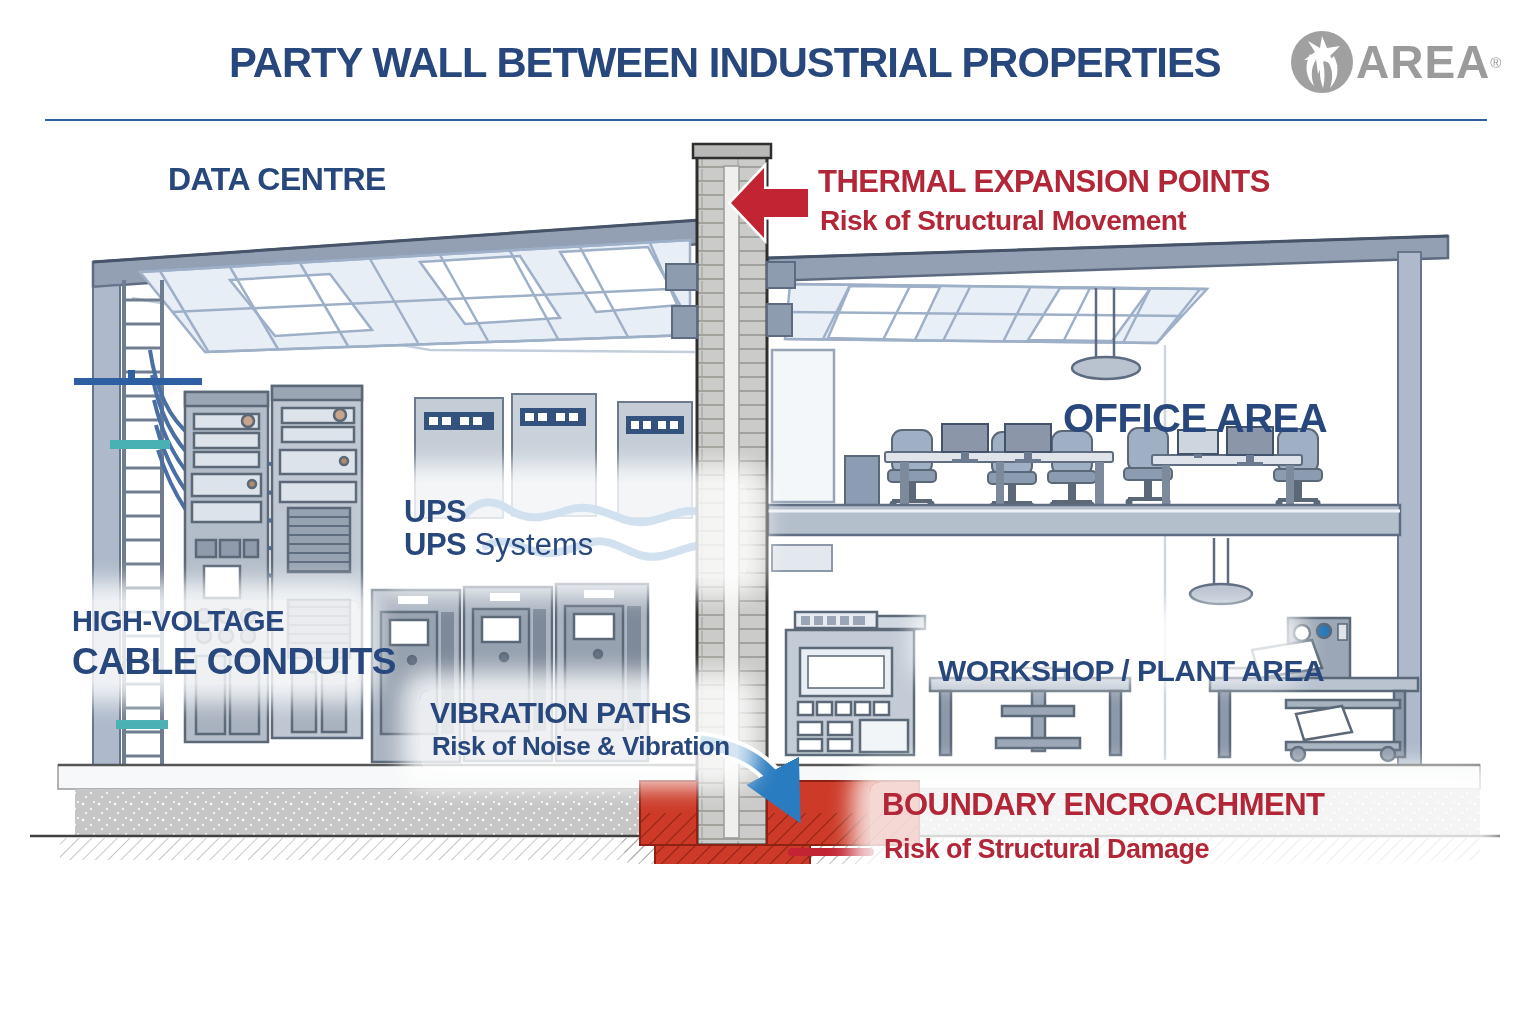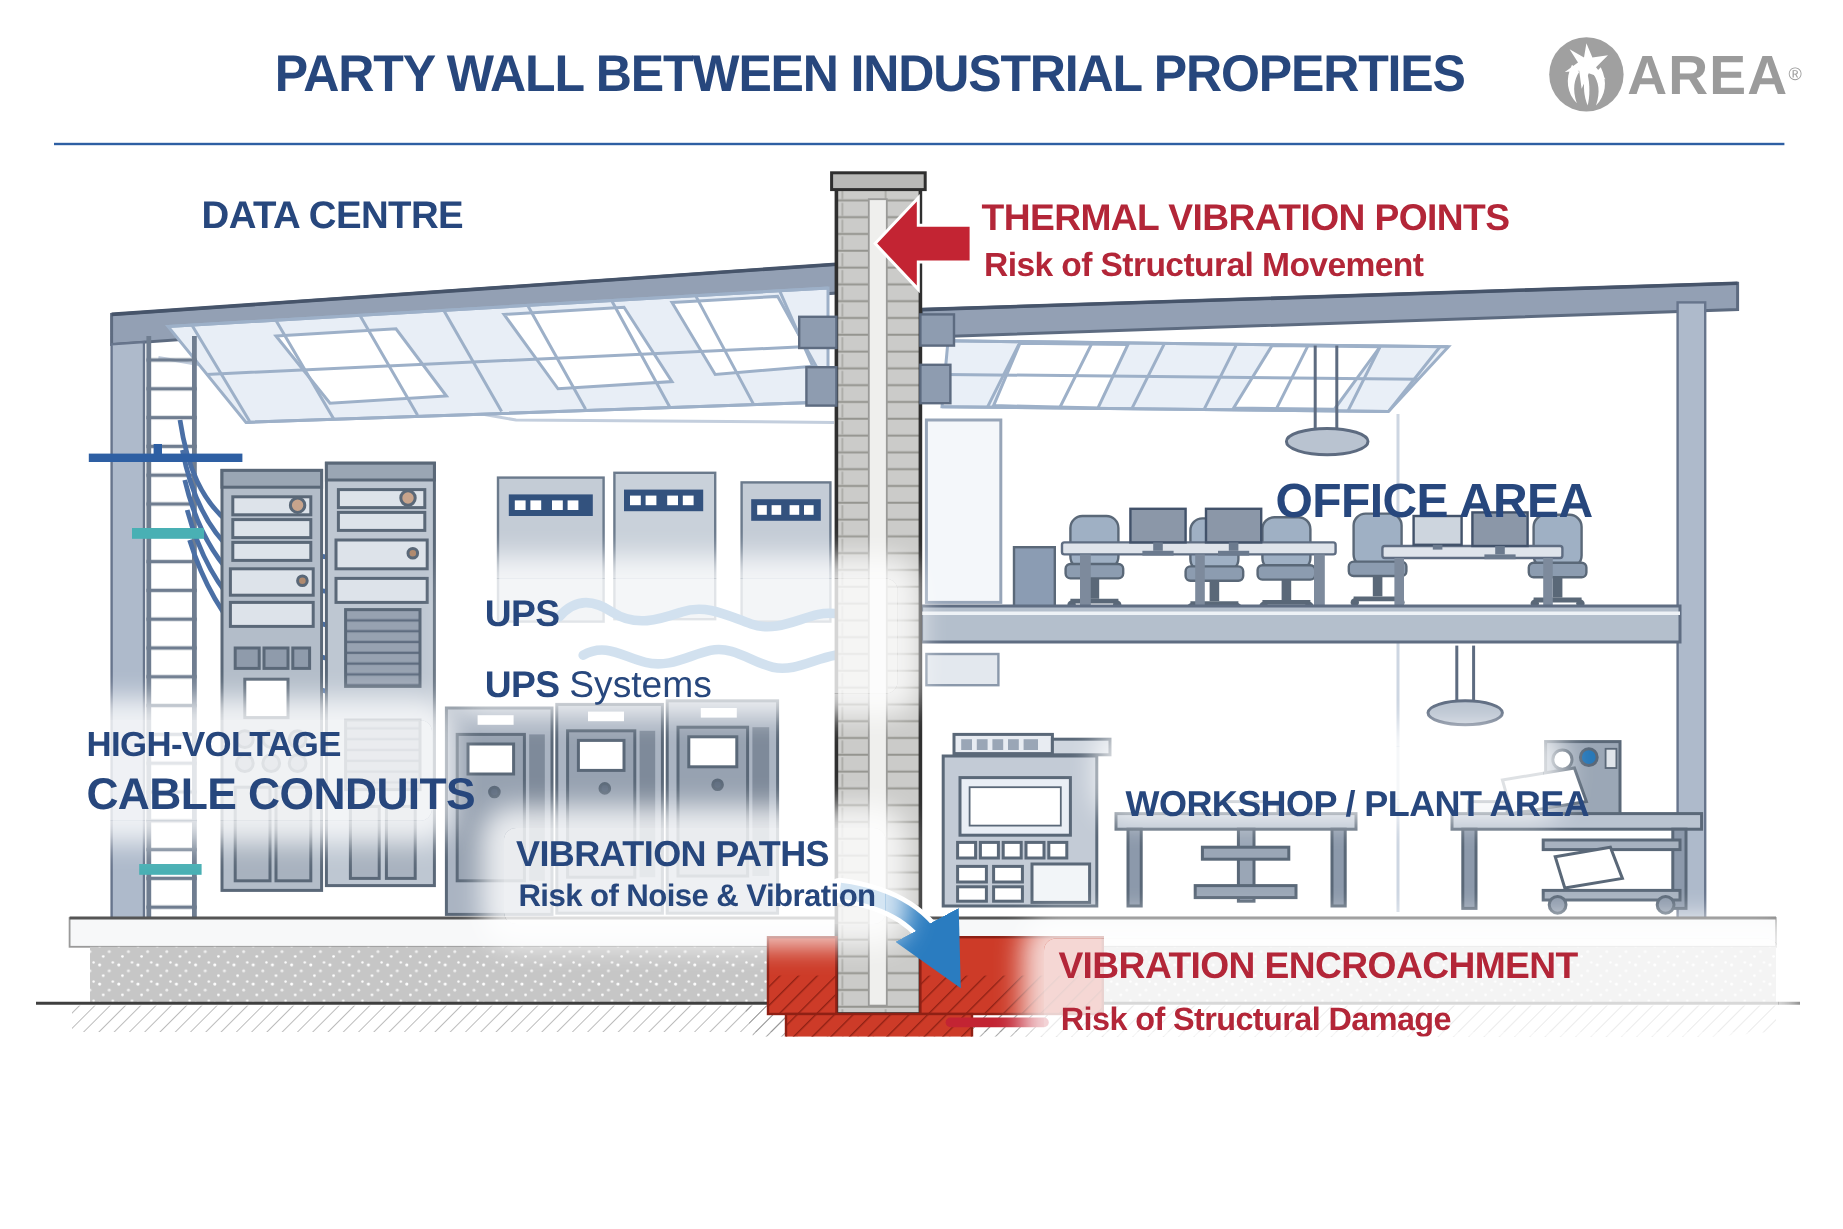--- a/index.html
+++ b/index.html
@@ -15,21 +15,21 @@
   .sub{font-weight:bold;}
   #title{left:229px;top:40px;font-size:43px;transform:scaleX(.97);letter-spacing:-1px;color:#27477d;}
   #logo{position:absolute;left:1288px;top:28px;z-index:2;display:flex;align-items:center;color:#9b9b9b;}
   #logo .rics-word{font-size:46px;font-weight:bold;letter-spacing:1px;color:#9b9b9b;}
   #logo sup{font-size:15px;vertical-align:top;color:#9b9b9b;}
   #lbl-data-centre{left:168px;top:163px;font-size:32px;}
   #lbl-thermal{left:818px;top:166px;font-size:31px;}
   #lbl-thermal-sub{left:820px;top:206px;font-size:28px;}
   #lbl-server-racks{left:178px;top:348px;font-size:30px;}
   #lbl-ups1{left:404px;top:496px;font-size:31px;}
-  #lbl-ups2{left:404px;top:555px;font-size:31px;text-align:right;}
+  #lbl-ups2{left:404px;top:529px;font-size:31px;text-align:right;}
   #lbl-ups2 .rest{font-weight:500;letter-spacing:0;}
   #lbl-hv1{left:72px;top:606px;font-size:29px;}
   #lbl-hv2{left:72px;top:643px;font-size:37px;}
   #lbl-vib{left:430px;top:697px;font-size:30px;}
   #lbl-vib-sub{left:432px;top:733px;font-size:26px;}
   #lbl-office{left:1063px;top:397px;font-size:40px;}
   #lbl-workshop{left:938px;top:655px;font-size:30px;}
   #lbl-boundary{left:882px;top:789px;font-size:31px;}
   #lbl-boundary-sub{left:884px;top:835px;font-size:27px;}
 </style>
@@ -387,32 +387,32 @@
       <path d="M22,26 C16,38 18,50 26,58 C22,46 24,38 28,32 Z" fill="#ffffff"></path>
       <path d="M46,28 C52,40 50,52 42,60 C46,48 44,40 40,34 Z" fill="#ffffff"></path>
       <path d="M33,34 C31,44 32,52 35,60 C37,52 37,42 35,34 Z" fill="#ffffff"></path>
     </svg>
     <span class="rics-word">AREA</span>
       <sup>®</sup>
   </div>
 
   <div id="lbl-data-centre" class="lbl">DATA CENTRE</div>
 
-  <div id="lbl-thermal" class="lbl red">THERMAL VIBRATION POINTS</div>
+  <div id="lbl-thermal" class="lbl red">THERMAL EXPANSION POINTS</div>
   <div id="lbl-thermal-sub" class="lbl red sub">Risk of Structural Movement</div>
 
 
   <div id="lbl-ups1" class="lbl">UPS</div>
   <div id="lbl-ups2" class="lbl"><span>UPS</span> <span class="rest">Systems</span></div>
 
   <div id="lbl-hv1" class="lbl">HIGH-VOLTAGE</div>
   <div id="lbl-hv2" class="lbl">CABLE CONDUITS</div>
 
   <div id="lbl-vib" class="lbl">VIBRATION PATHS</div>
   <div id="lbl-vib-sub" class="lbl">Risk of Noise &amp; Vibration</div>
 
   <div id="lbl-office" class="lbl">OFFICE AREA</div>
   <div id="lbl-workshop" class="lbl">WORKSHOP / PLANT AREA</div>
 
-  <div id="lbl-boundary" class="lbl red">VIBRATION ENCROACHMENT</div>
+  <div id="lbl-boundary" class="lbl red">BOUNDARY ENCROACHMENT</div>
   <div id="lbl-boundary-sub" class="lbl red sub">Risk of Structural Damage</div>
 
 </div>
 
 </body></html>

